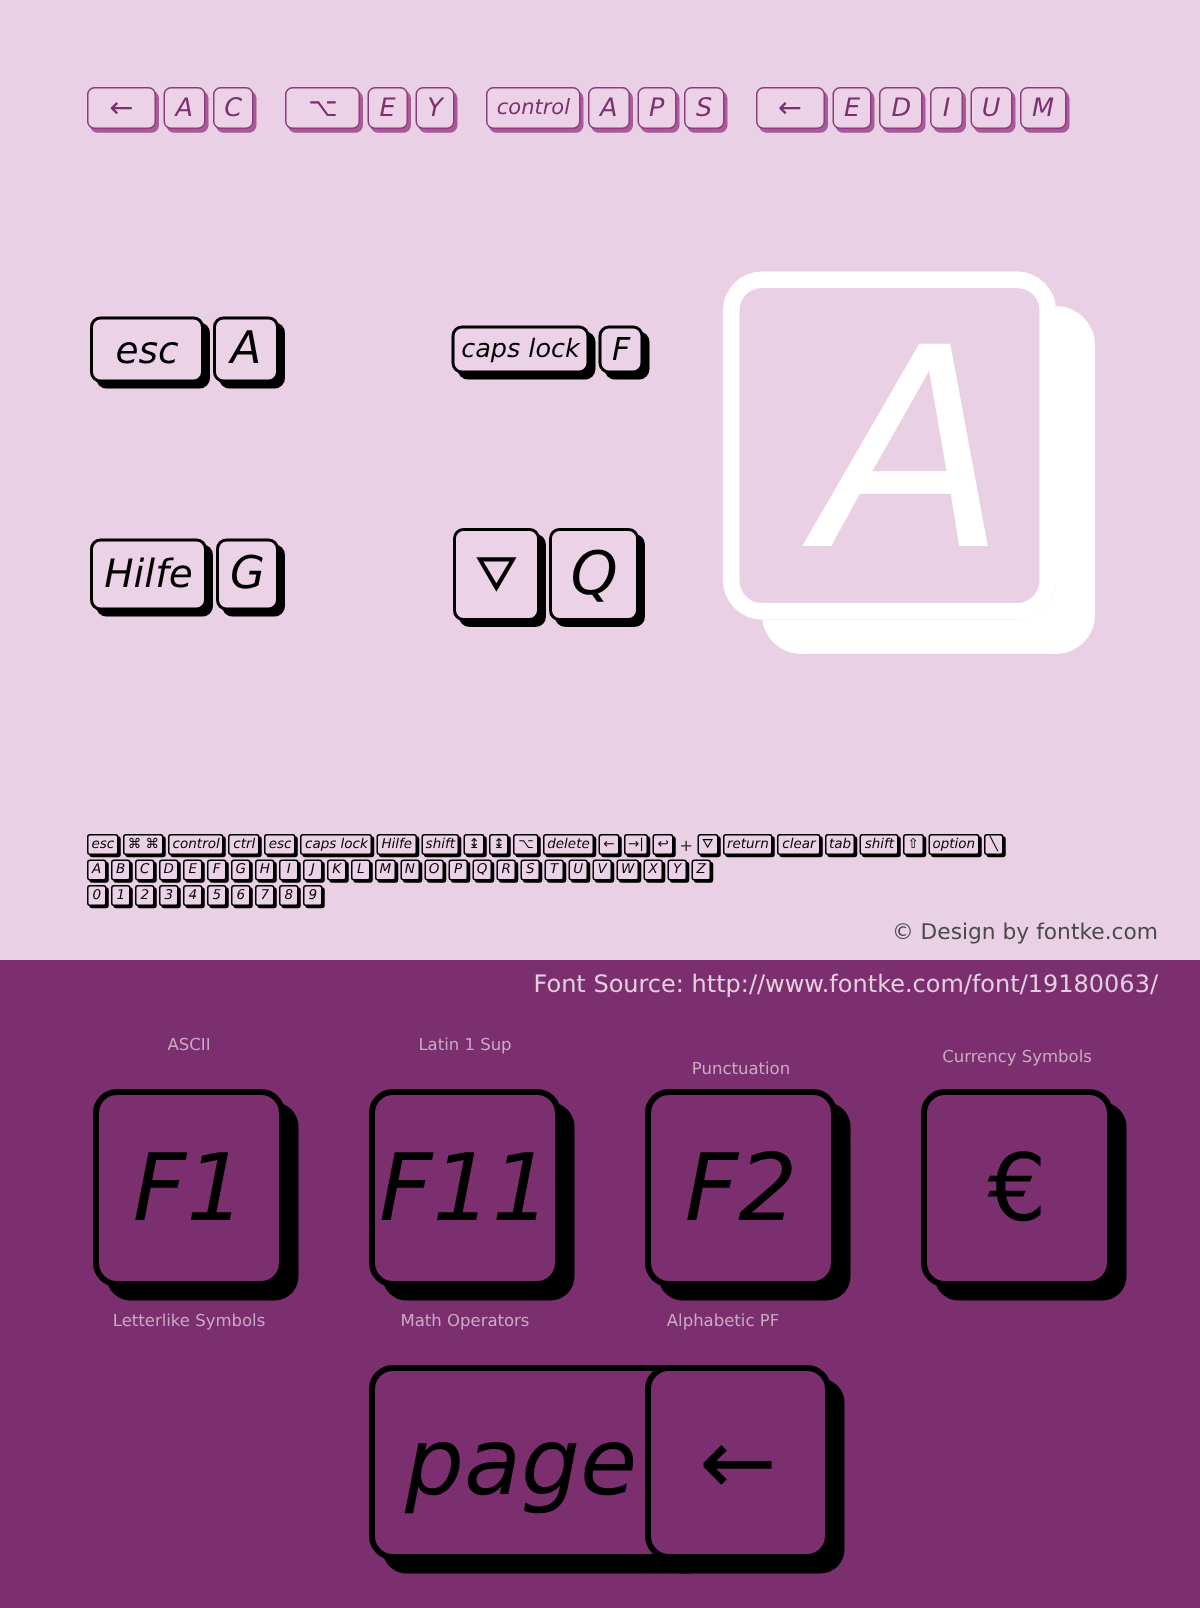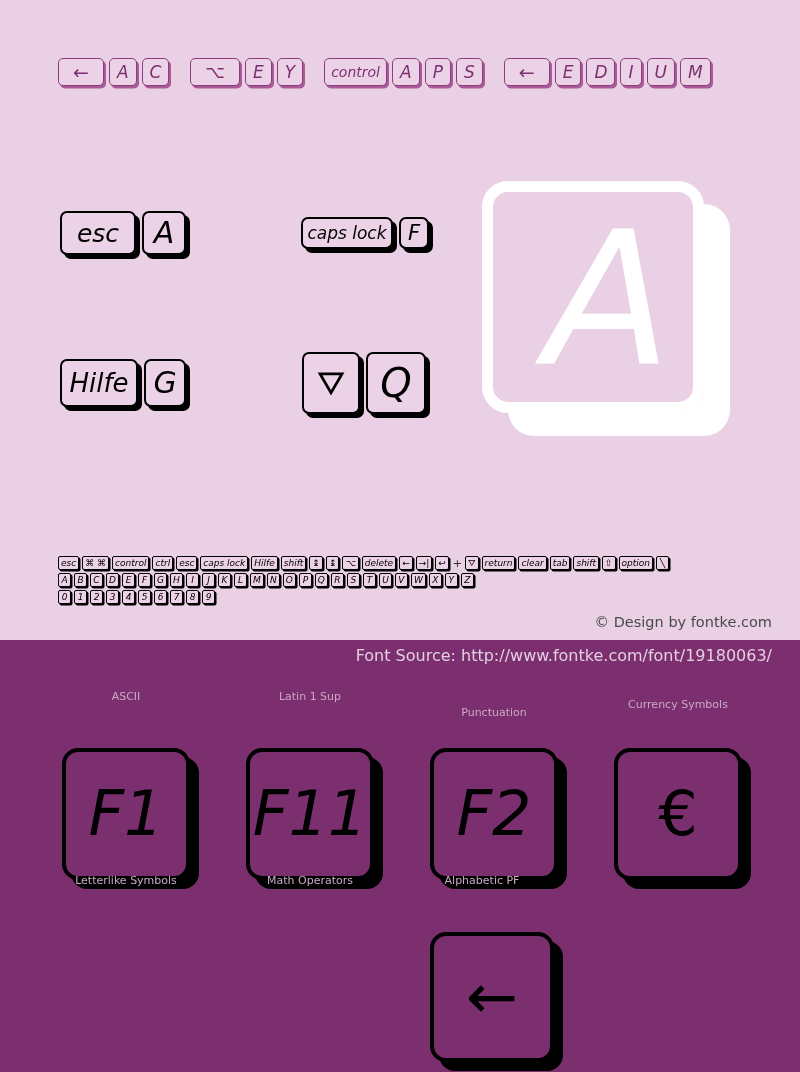--- a/index.html
+++ b/index.html
@@ -202,21 +202,20 @@
     justify-content: center;
     border: 4px solid #000;
     border-radius: 16px;
     background: #7b2f6e;
     box-shadow: 9px 9px 0 0 #000;
     color: #000;
     font-family: "DejaVu Sans", sans-serif;
     font-style: italic;
     line-height: 1;
     white-space: nowrap;
-    margin-top: 22px;
   }
   .pk-f1  { left: 62px;  top: 726px; width: 128px; height: 132px; font-size: 62px; }
   .pk-f11 { left: 246px; top: 726px; width: 128px; height: 132px; font-size: 62px; }
   .pk-f2  { left: 430px; top: 726px; width: 128px; height: 132px; font-size: 62px; }
   .pk-eur { left: 614px; top: 726px; width: 128px; height: 132px; font-size: 62px; font-style: normal;}
 
   
   .pk-end  { left: 62px;  top: 910px; width: 220px; height: 130px; font-size: 62px;
              justify-content: flex-start; padding-left: 46px; }
   .pk-page { left: 246px; top: 910px; width: 220px; height: 130px; font-size: 62px;
@@ -365,15 +364,16 @@
 
   <div class="pkey pk-f1">F1</div>
   <div class="pkey pk-f11">F11</div>
   <div class="pkey pk-f2">F2</div>
   <div class="pkey pk-eur">€</div>
 
   <div class="cat-label" style="left:62px;  top:874px; width:128px;">Letterlike Symbols</div>
   <div class="cat-label" style="left:246px; top:874px; width:128px;">Math Operators</div>
   <div class="cat-label" style="left:418px; top:874px; width:128px;">Alphabetic PF</div>
 
+  <div class="pkey pk-page">page</div>
   <div class="pkey pk-bsp">←</div>
 
 </div>
 
 </body></html>

